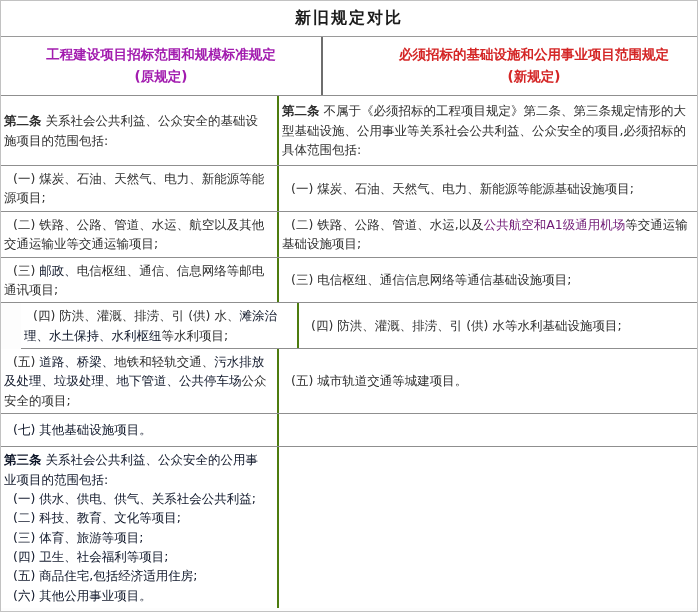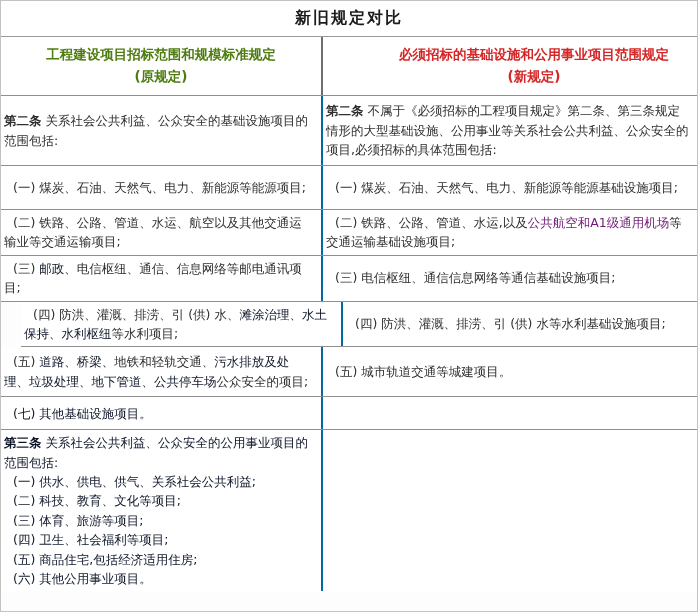--- a/index.html
+++ b/index.html
@@ -24,21 +24,21 @@
   }
   .hcell.old{width:322px;border-right:2px solid #6e6e6e;}
   .hcell.new{flex:1;margin-left:48px;}
   #rows{flex:1;display:flex;flex-direction:column;}
   .row{display:flex;border-bottom:1px solid #8f8f8f;box-sizing:border-box;background:#fff;}
   .row:last-child{border-bottom:none;flex:1;}
   .cell{
     box-sizing:border-box;display:flex;flex-direction:column;justify-content:center;
     font-size:12.5px;line-height:1.55;color:#2f2f2f;padding:3px 8px 3px 3px;
   }
-  .cell.old{width:322px;border-right:2px solid #0369a1;}
+  .cell.old{width:278px;border-right:2px solid #4d7c0f;}
   .cell.new{flex:1;}
   .cell p{margin:0;}
   .cell p.ind{text-indent:9px;}
   .c-p{color:#0f172a;}
   .c-r{color:#701a75;}
   .b{font-weight:bold;}
   
   #rows .row:nth-child(1){flex:0 0 70px;}
   #rows .row:nth-child(2){flex:0 0 44px;}
   #rows .row:nth-child(3){flex:0 0 44px;}
@@ -47,21 +47,21 @@
   #rows .row:nth-child(6){flex:0 0 50px;}
   #rows .row:nth-child(7){flex:0 0 33px;}
   #rows .row:nth-child(8){flex:0 0 33px;}
 </style>
 </head>
 <body>
 
 <div class="sheet">
   <div class="title-row">新旧规定对比</div>
   <div class="header-row">
-    <div class="hcell old" style="color: #4d7c0f;">
+    <div class="hcell old" style="color: #a21caf;">
       <div>工程建设项目招标范围和规模标准规定</div>
       <div>(原规定)</div>
     </div>
     <div class="hcell new" style="color: rgb(212, 38, 38);">
       <div>必须招标的基础设施和公用事业项目范围规定</div>
       <div>(新规定)</div>
     </div>
   </div>
   <div id="rows">
       <div class="row">

